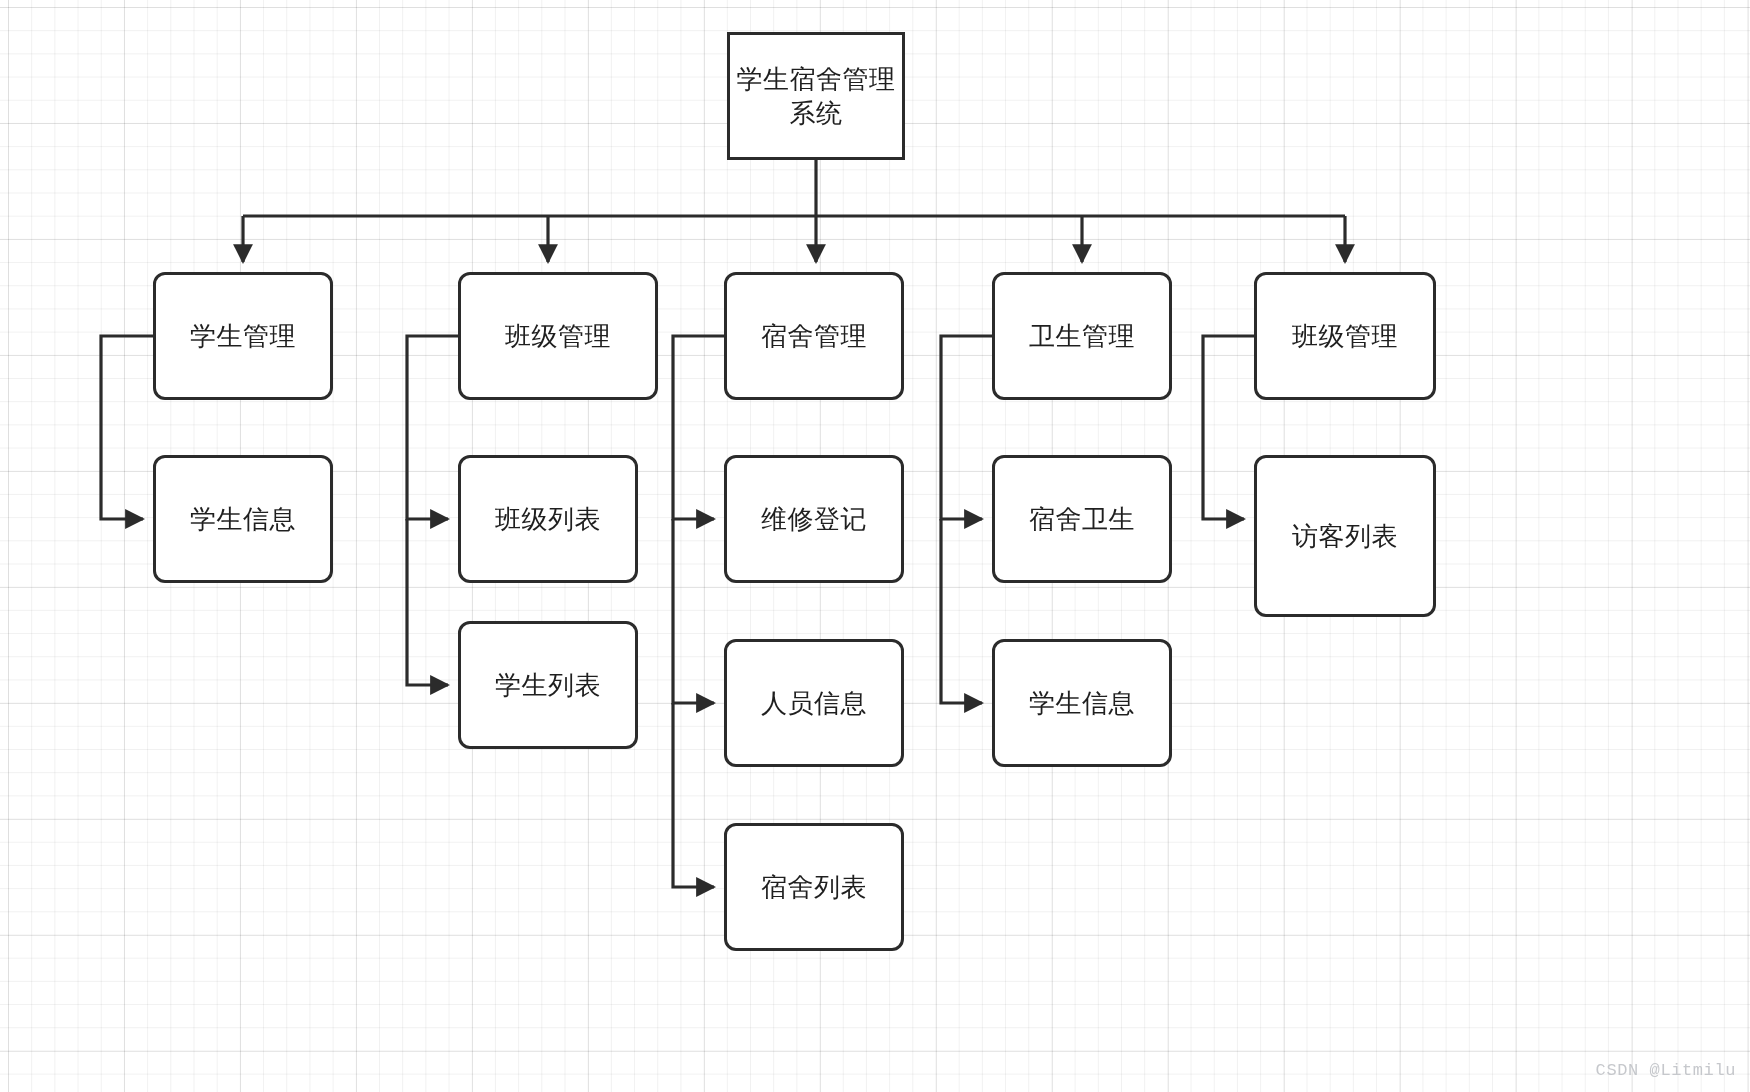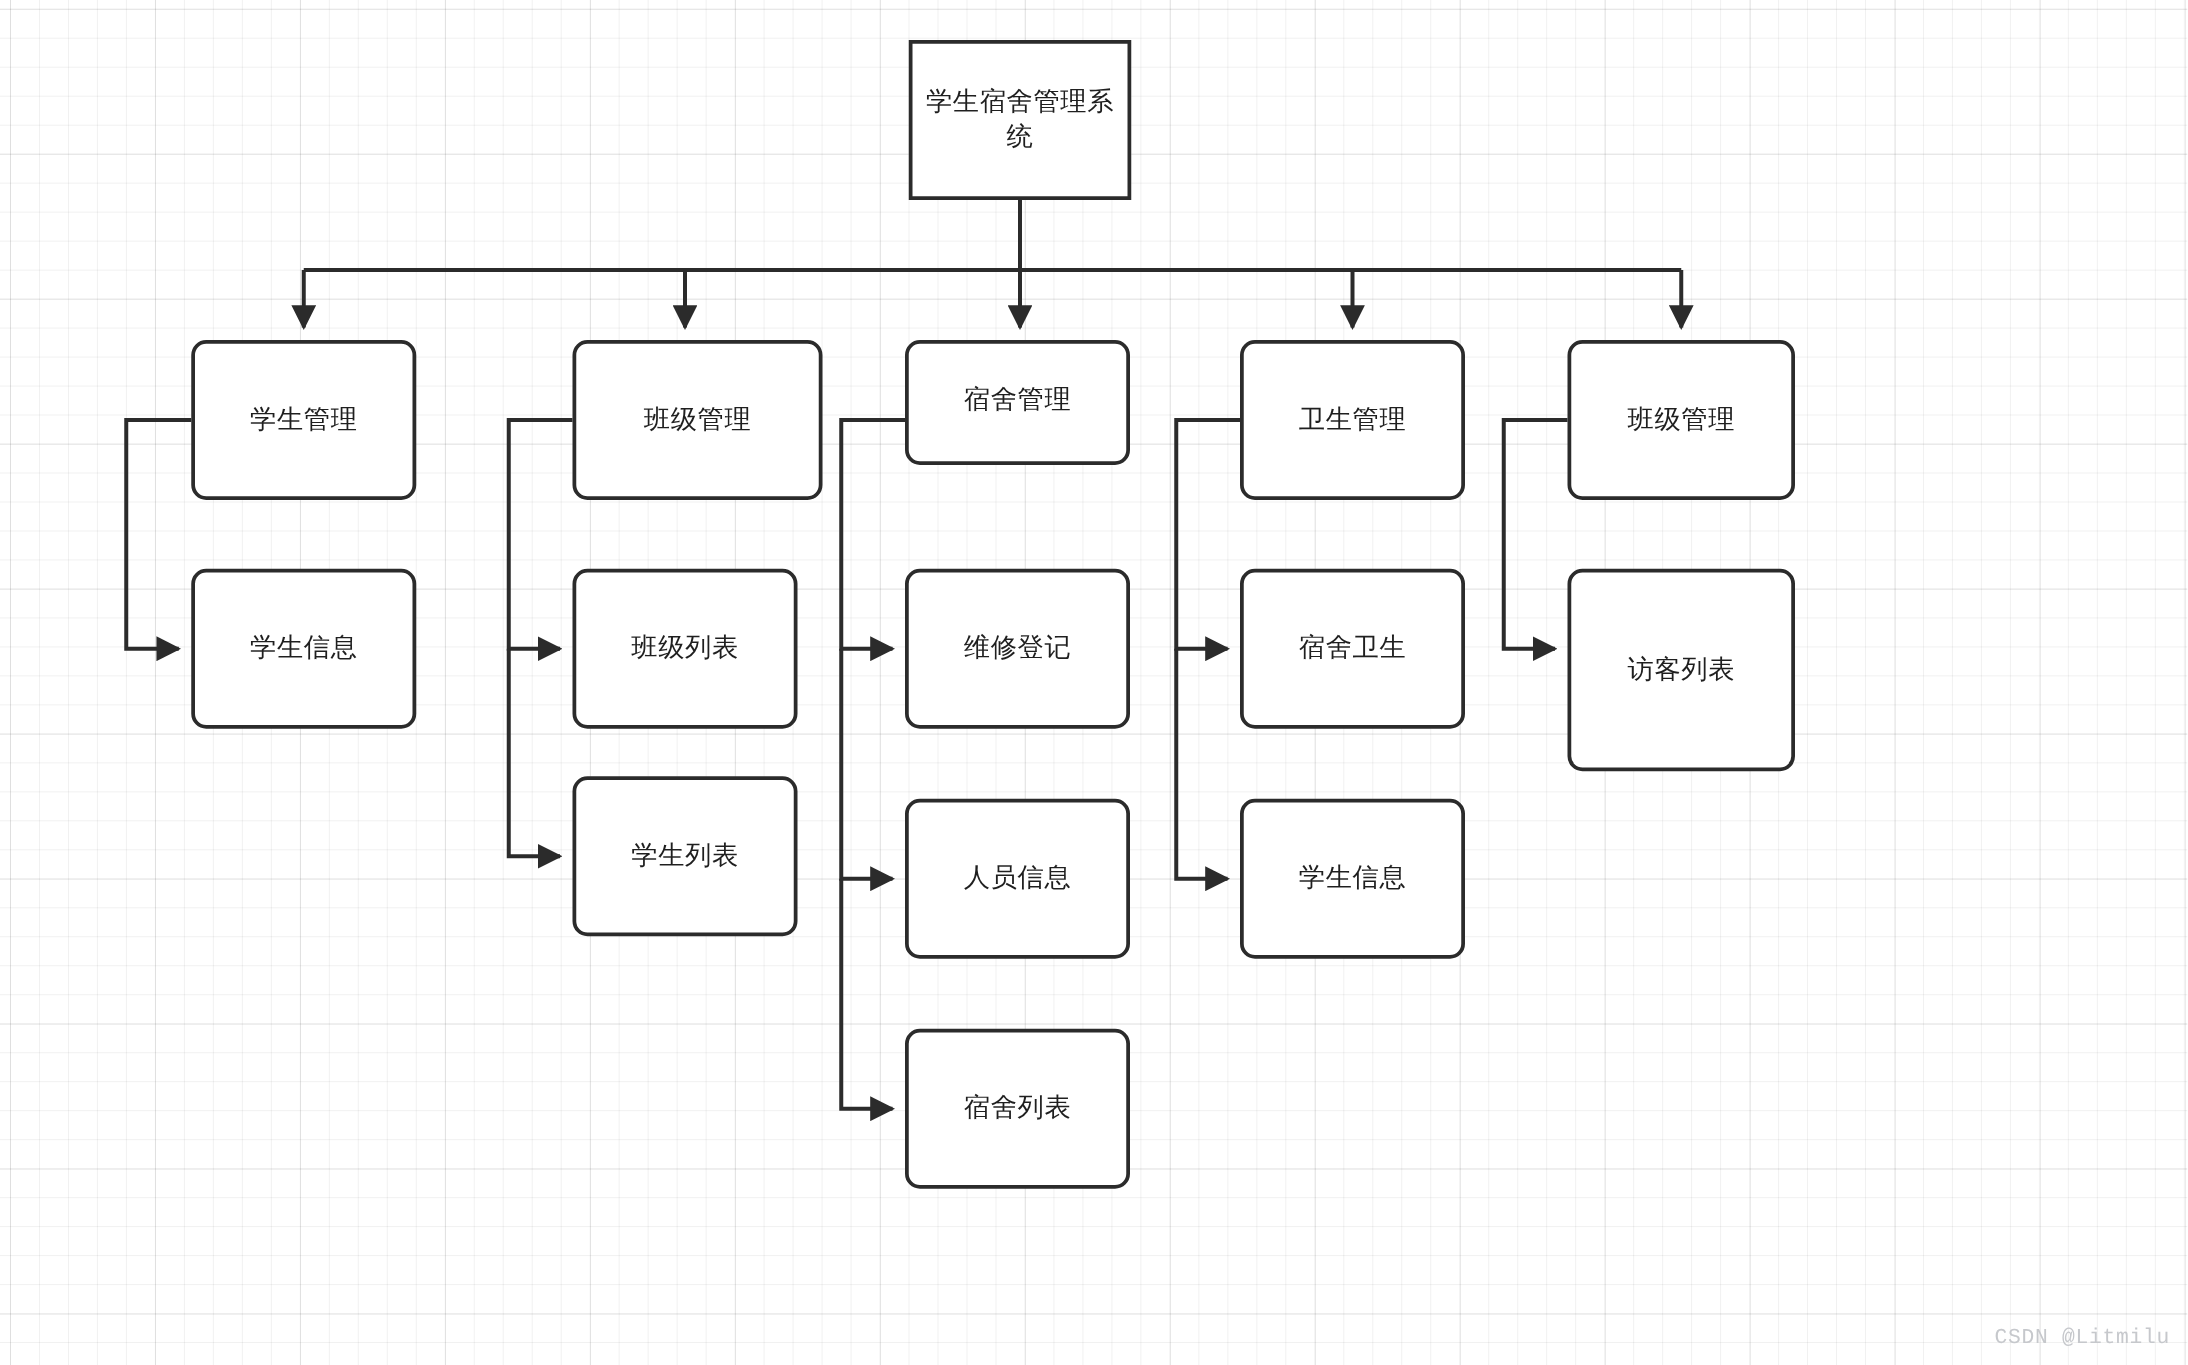--- a/index.html
+++ b/index.html
@@ -38,21 +38,21 @@
     position: absolute;
     box-sizing: border-box;
     background: #ffffff;
     border: 3px solid #2b2b2b;
     border-radius: 12px;
     display: flex;
     align-items: center;
     justify-content: center;
     text-align: center;
     color: #1f1f1f;
-    font-size: 21px;
+    font-size: 26px;
     line-height: 1.32;
     letter-spacing: 0.5px;
     font-family: "Liberation Sans", "DejaVu Sans", sans-serif;
   }
   .node.root {
     border-radius: 0;
   }
   .node .label {
     display: block;
     padding: 0 6px;
@@ -111,21 +111,21 @@
   <div class="node root" style="left:727px; top:32px; width:178px; height:128px;">
     <span class="label">学生宿舍管理系统</span>
   </div>
 
   <div class="node" style="left:153px; top:272px; width:180px; height:128px;">
     <span class="label">学生管理</span>
   </div>
   <div class="node" style="left:458px; top:272px; width:200px; height:128px;">
     <span class="label">班级管理</span>
   </div>
-  <div class="node" style="left:724px; top:272px; width:180px; height:100px;font-family:Liberation Mono, monospace;">
+  <div class="node" style="left:724px; top:272px; width:180px; height:128px;">
     <span class="label">宿舍管理</span>
   </div>
   <div class="node" style="left:992px; top:272px; width:180px; height:128px;">
     <span class="label">卫生管理</span>
   </div>
   <div class="node" style="left:1254px; top:272px; width:182px; height:128px;">
     <span class="label">班级管理</span>
   </div>
 
   <div class="node" style="left:153px; top:455px; width:180px; height:128px;">

